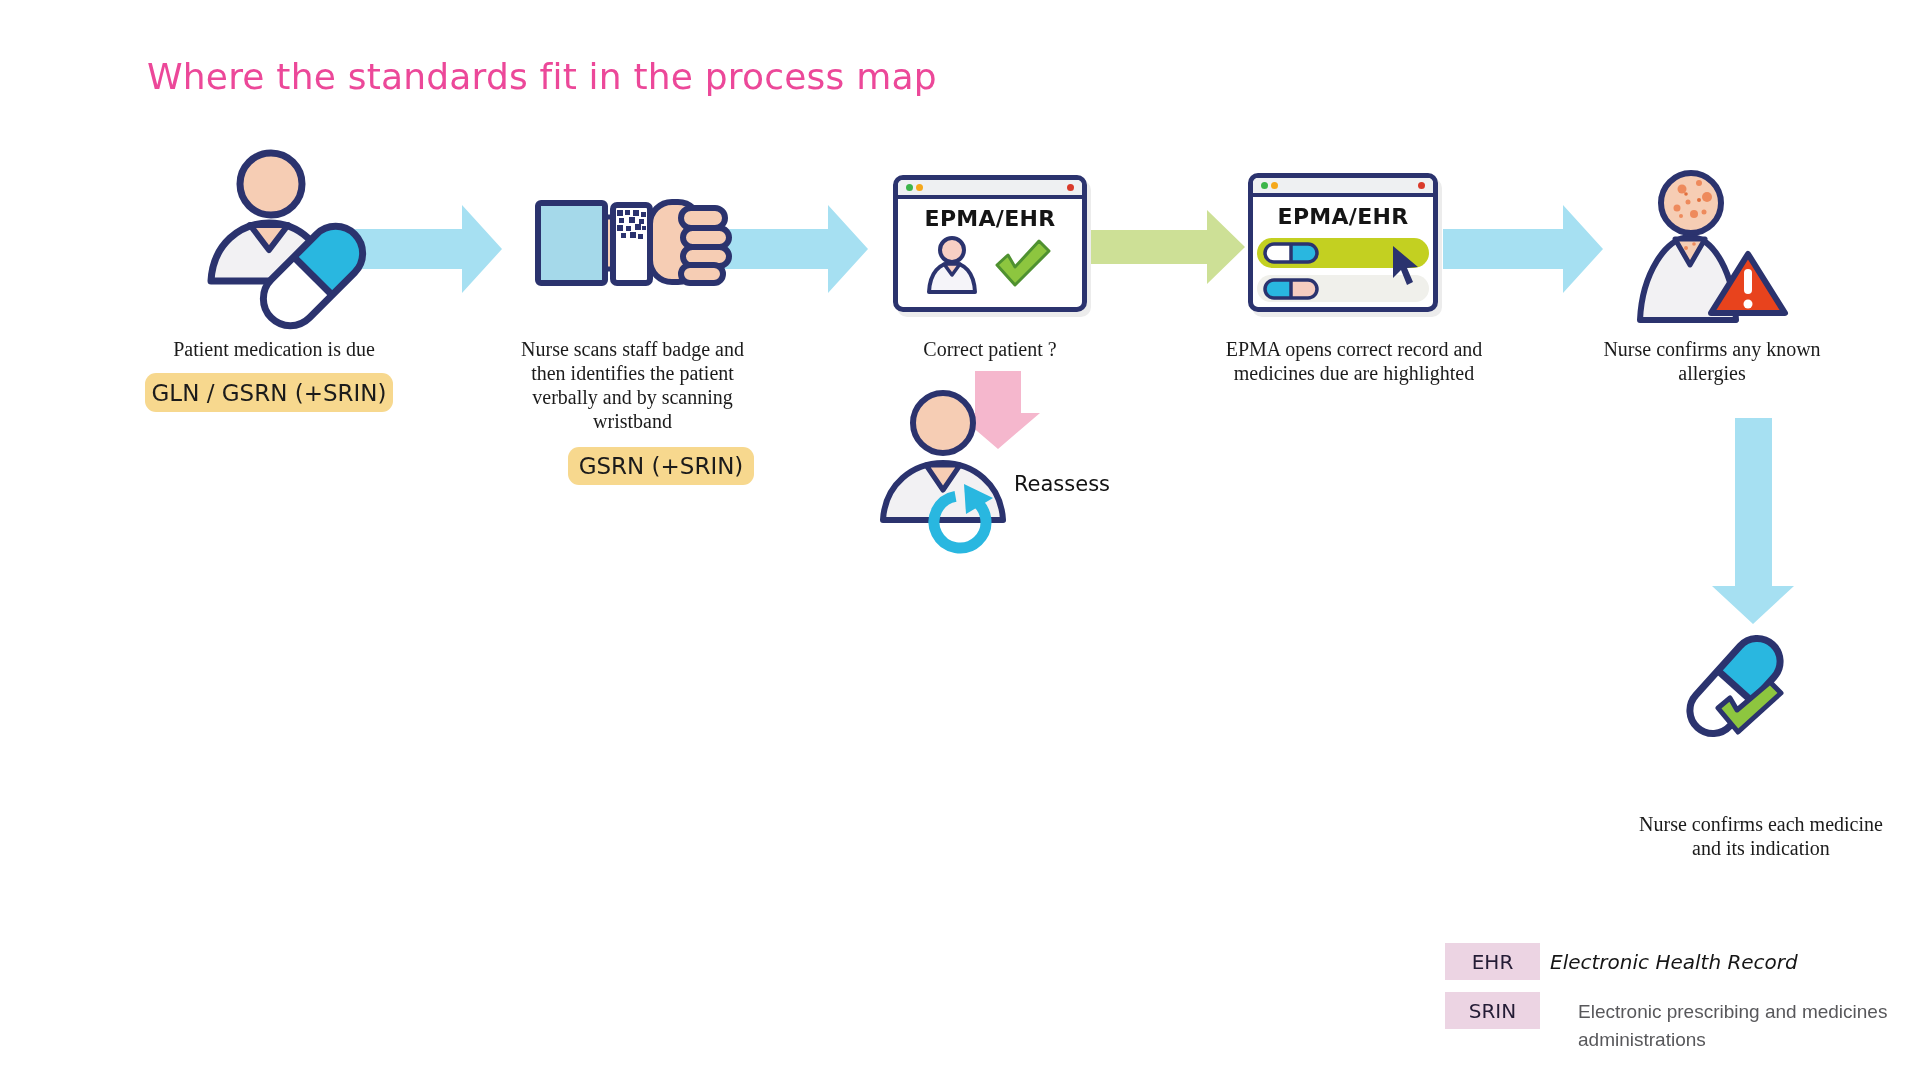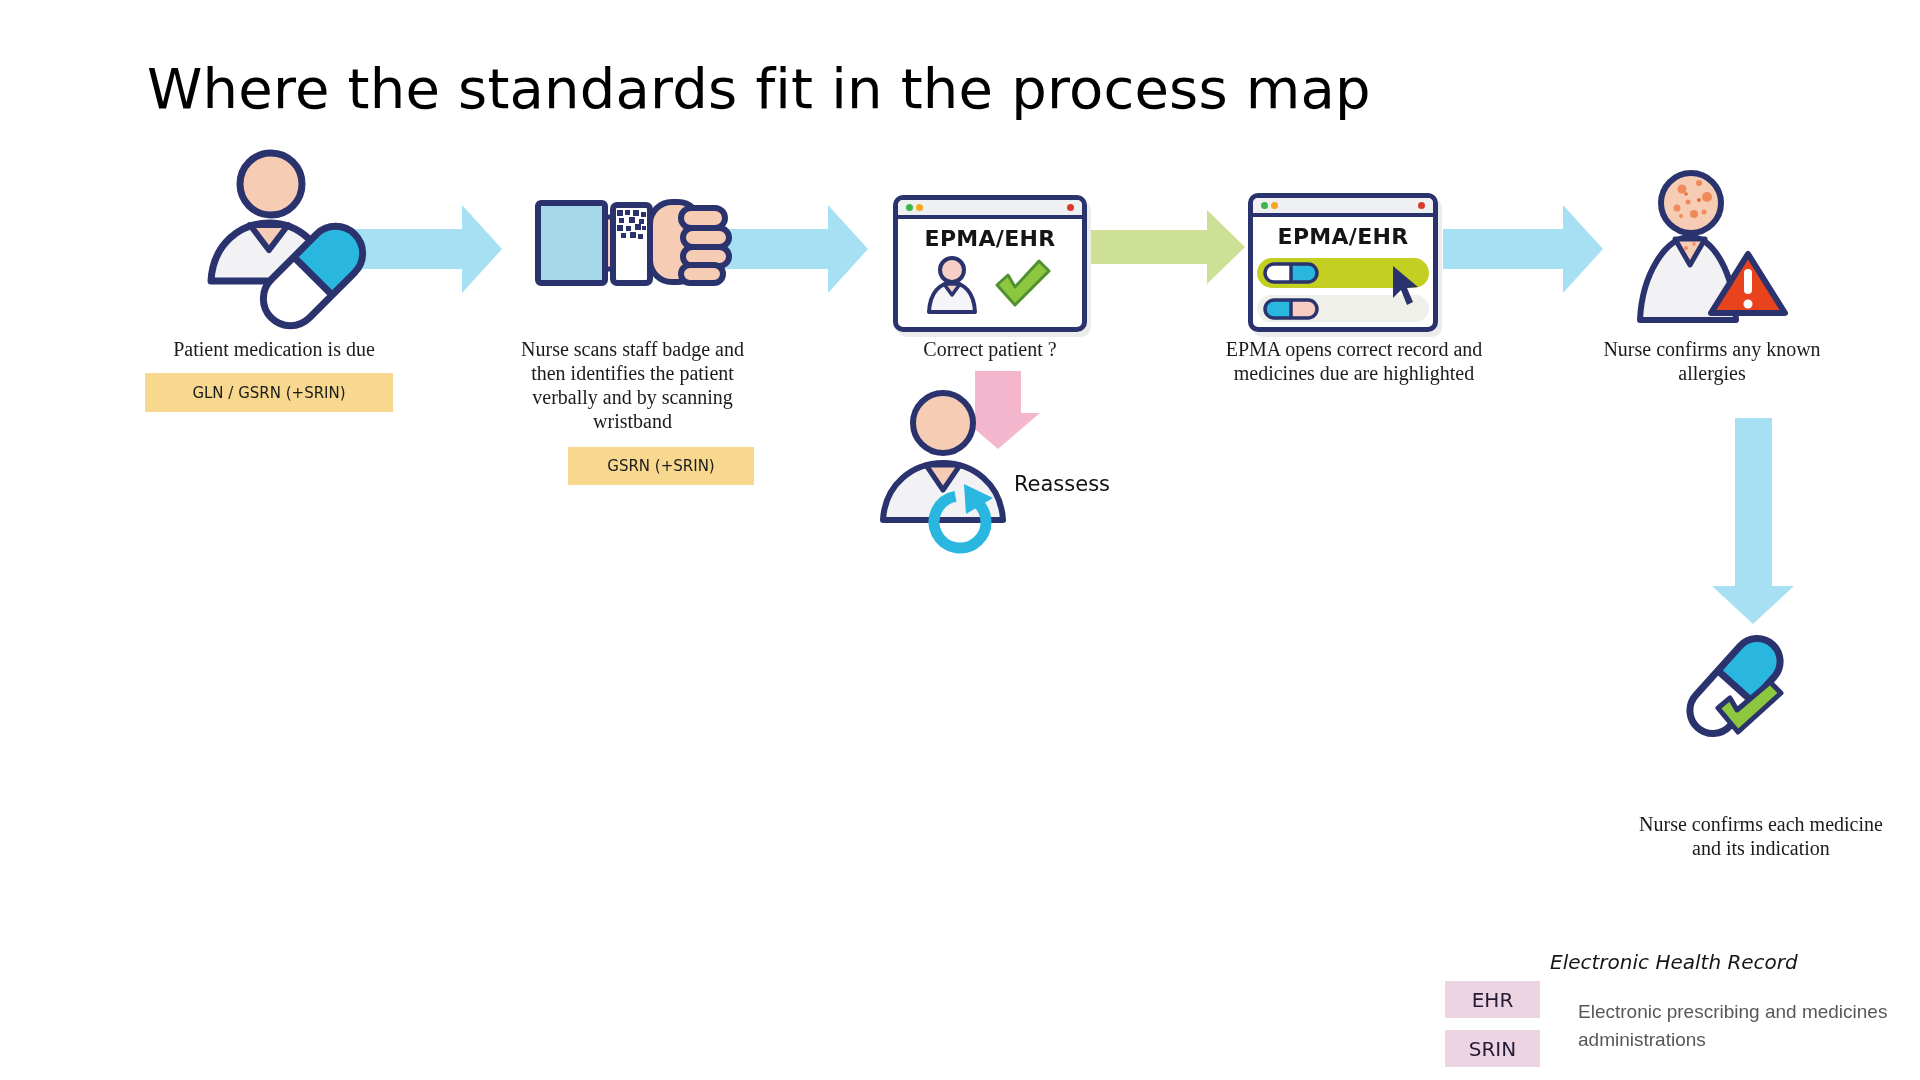--- a/index.html
+++ b/index.html
@@ -1,31 +1,31 @@
 <!DOCTYPE html>
 <html style="--outline-navy: #2b336e; --skin: #f6cdb4; --cyan: #29b7e0; --flow-arrow: #a6e0f2; --yes-arrow: #cde096; --no-arrow: #f5b7cd; --check-green: #8dc63f; --highlight-lime: #c3d021; --badge-wheat: #f7d88e; --legend-pink: #ecd4e3; --alert-red: #e8431d;"><head>
 <meta charset="utf-8">
 <style>
   html,body{margin:0;padding:0;background:#fff;}
   body{width:1920px;height:1080px;overflow:hidden;font-family:"DejaVu Sans",sans-serif;position:relative;}
   .abs{position:absolute;}
-  .title{position:absolute;left:147px;top:56px;font-size:56px;color:#000000;letter-spacing:0.2px;}
+  .title{position:absolute;left:147px;top:56px;font-size:36px;color:#ec4899;letter-spacing:0.2px;}
   .caption{position:absolute;font-size:20px;line-height:24px;text-align:center;color:#1b1b1b;font-family:Liberation Serif, serif;}
-  .badge{position:absolute;display:flex;align-items:center;justify-content:center;font-size:15px;color:#1b1b1b;background:var(--badge-wheat,#f7d88e);}
+  .badge{position:absolute;display:flex;align-items:center;justify-content:center;font-size:23px;color:#1b1b1b;background:var(--badge-wheat,#f7d88e);border-radius:11px;}
   .flow-label{position:absolute;font-size:21px;color:#111;text-align:center;}
   .flow-fill{fill:var(--flow-arrow,#a6e0f2);}
   .yes-fill{fill:var(--yes-arrow,#cde096);}
   .no-fill{fill:var(--no-arrow,#f5b7cd);}
-  .window{position:absolute;box-sizing:content-box;background:#fff;border:5px solid var(--outline-navy,#2b336e);border-radius:10px;box-shadow:4px 5px 0 #ececec;z-index:2;margin-top:20px;}
+  .window{position:absolute;box-sizing:content-box;background:#fff;border:5px solid var(--outline-navy,#2b336e);border-radius:10px;box-shadow:4px 5px 0 #ececec;z-index:2;}
   .titlebar{height:15px;background:#eef0f2;border-bottom:4px solid var(--outline-navy,#2b336e);border-radius:5px 5px 0 0;position:relative;}
   .dot{position:absolute;top:4px;width:7px;height:7px;border-radius:50%;}
   .wtitle{position:absolute;left:0;right:0;top:26px;text-align:center;font-weight:bold;font-size:22px;letter-spacing:0.3px;color:#151515;}
   .bar{position:absolute;}
   .bar-lime{background:var(--highlight-lime,#c3d021);}
-  .legend-box{position:absolute;width:95px;height:37px;display:flex;align-items:center;justify-content:center;font-size:20px;color:#241c35;background:var(--legend-pink,#ecd4e3);margin-top:38px;}
+  .legend-box{position:absolute;width:95px;height:37px;display:flex;align-items:center;justify-content:center;font-size:20px;color:#241c35;background:var(--legend-pink,#ecd4e3);}
   .legend-def1{position:absolute;left:1550px;top:950px;font-size:20px;color:#161616;font-style:italic;}
   .legend-def2{position:absolute;left:1550px;top:998px;width:345px;font-size:19px;line-height:28px;color:#58585b;font-family:"Liberation Sans",sans-serif;margin-left:28px;}
   svg{overflow:visible;}
   .z1{z-index:1;} .z2{z-index:2;}
 </style>
 </head>
 <body>
 
 <div>
 

